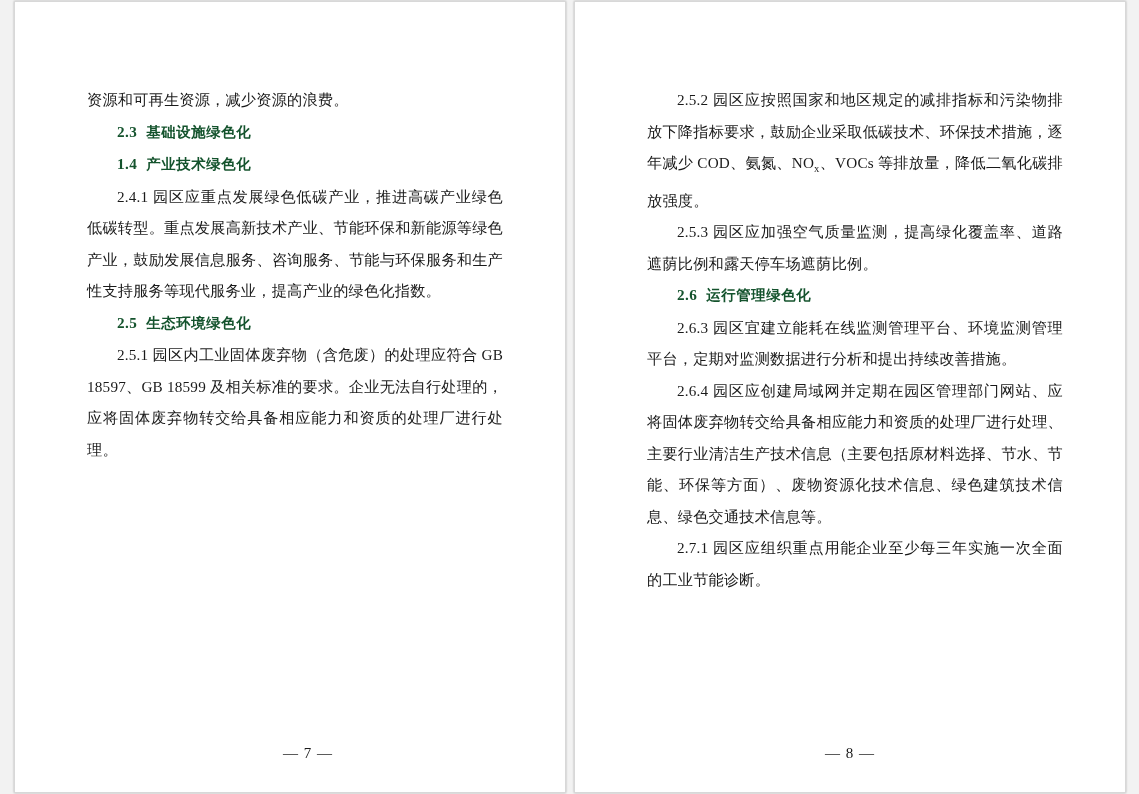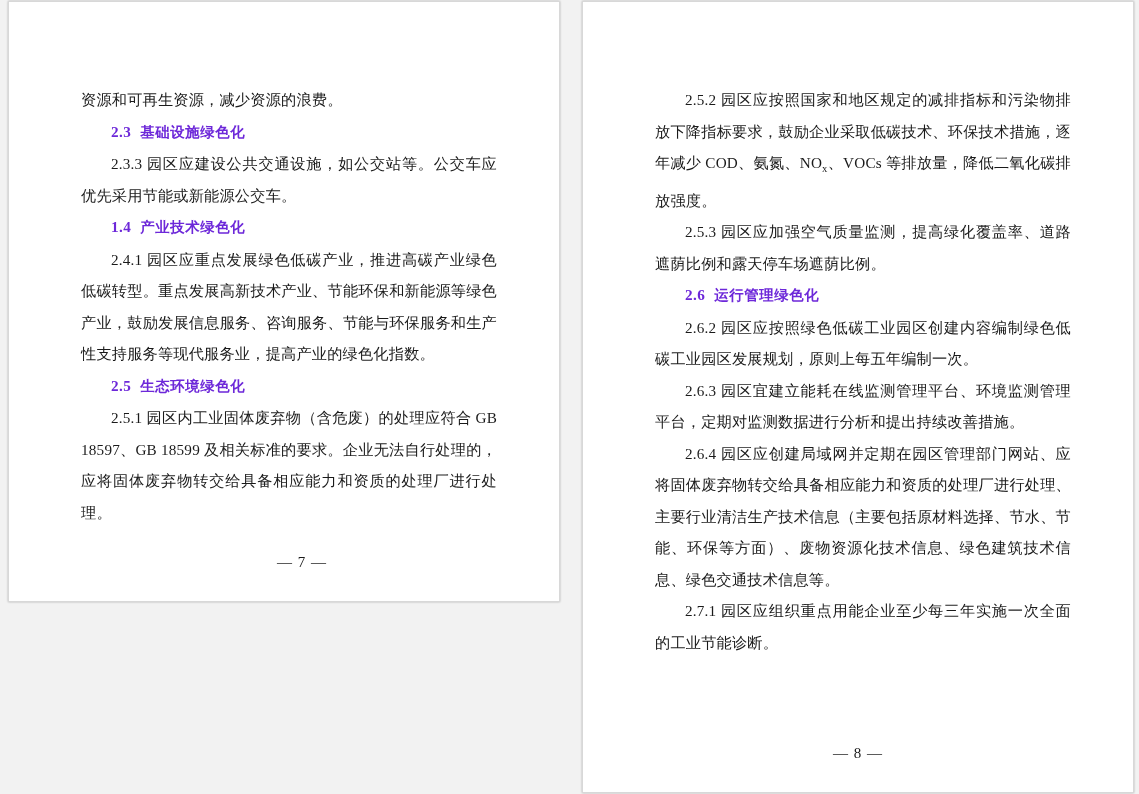--- a/index.html
+++ b/index.html
@@ -22,28 +22,28 @@
   .page {
     background: #ffffff;
     box-shadow: 0 0 2px rgba(0,0,0,0.28);
     border: 1px solid #d8d8d8;
     box-sizing: border-box;
     position: relative;
     overflow: hidden;
   }
   .page-left {
     width: 552px;
-    height: 601px;
-    margin-left: 8px;
+    height: 792px;
+    margin-left: 14px;
     margin-top: 1px;
   }
   .page-right {
     width: 552px;
     height: 792px;
-    margin-left: 22px;
+    margin-left: 8px;
     margin-top: 1px;
   }
   .page-body {
     position: absolute;
     left: 72px;
     right: 62px;
     top: 82px;
     bottom: 60px;
   }
   .para {
@@ -54,21 +54,21 @@
     text-justify: inter-ideograph;
     margin: 0 0 0 0;
     letter-spacing: 0.2px;
   }
   .para.indent {
     text-indent: 30px;
   }
   .heading {
     font-size: 15.2px;
     line-height: 31.5px;
-    color: #6d28d9;
+    color: #14532d;
     font-weight: bold;
     text-indent: 30px;
     margin: 0;
     letter-spacing: 0.4px;
   }
   .heading .h-num {
     font-family: "Liberation Serif", serif;
     font-weight: bold;
     margin-right: 9px;
   }
@@ -100,21 +100,20 @@
 
   <div class="page page-left">
     <div class="page-body">
 
       <p class="para">资源和可再生资源，减少资源的浪费。</p>
 
       <p class="heading">
         <span class="h-num">2.3</span><span class="h-text">基础设施绿色化</span>
       </p>
 
-      <p class="para indent">2.3.3 园区应建设公共交通设施，如公交站等。公交车应优先采用节能或新能源公交车。</p>
 
       <p class="heading">
         <span class="h-num">1.4</span><span class="h-text">产业技术绿色化</span>
       </p>
 
       <p class="para indent">2.4.1 园区应重点发展绿色低碳产业，推进高碳产业绿色低碳转型。重点发展高新技术产业、节能环保和新能源等绿色产业，鼓励发展信息服务、咨询服务、节能与环保服务和生产性支持服务等现代服务业，提高产业的绿色化指数。</p>
 
       <p class="heading">
         <span class="h-num">2.5</span><span class="h-text">生态环境绿色化</span>
       </p>
@@ -128,21 +127,20 @@
   <div class="page page-right">
     <div class="page-body">
 
       <p class="para indent">2.5.2 园区应按照国家和地区规定的减排指标和污染物排放下降指标要求，鼓励企业采取低碳技术、环保技术措施，逐年减少 COD、氨氮、NO<sub>x</sub>、VOCs 等排放量，降低二氧化碳排放强度。</p>
       <p class="para indent">2.5.3 园区应加强空气质量监测，提高绿化覆盖率、道路遮荫比例和露天停车场遮荫比例。</p>
 
       <p class="heading">
         <span class="h-num">2.6</span><span class="h-text">运行管理绿色化</span>
       </p>
 
-      <p class="para indent">2.6.2 园区应按照绿色低碳工业园区创建内容编制绿色低碳工业园区发展规划，原则上每五年编制一次。</p>
       <p class="para indent">2.6.3 园区宜建立能耗在线监测管理平台、环境监测管理平台，定期对监测数据进行分析和提出持续改善措施。</p>
       <p class="para indent">2.6.4 园区应创建局域网并定期在园区管理部门网站、应将固体废弃物转交给具备相应能力和资质的处理厂进行处理、主要行业清洁生产技术信息（主要包括原材料选择、节水、节能、环保等方面）、废物资源化技术信息、绿色建筑技术信息、绿色交通技术信息等。</p>
 
 
       <p class="para indent">2.7.1 园区应组织重点用能企业至少每三年实施一次全面的工业节能诊断。</p>
 
     </div>
     <div class="pagenum pagenum-right">— 8 —</div>
   </div>
 

